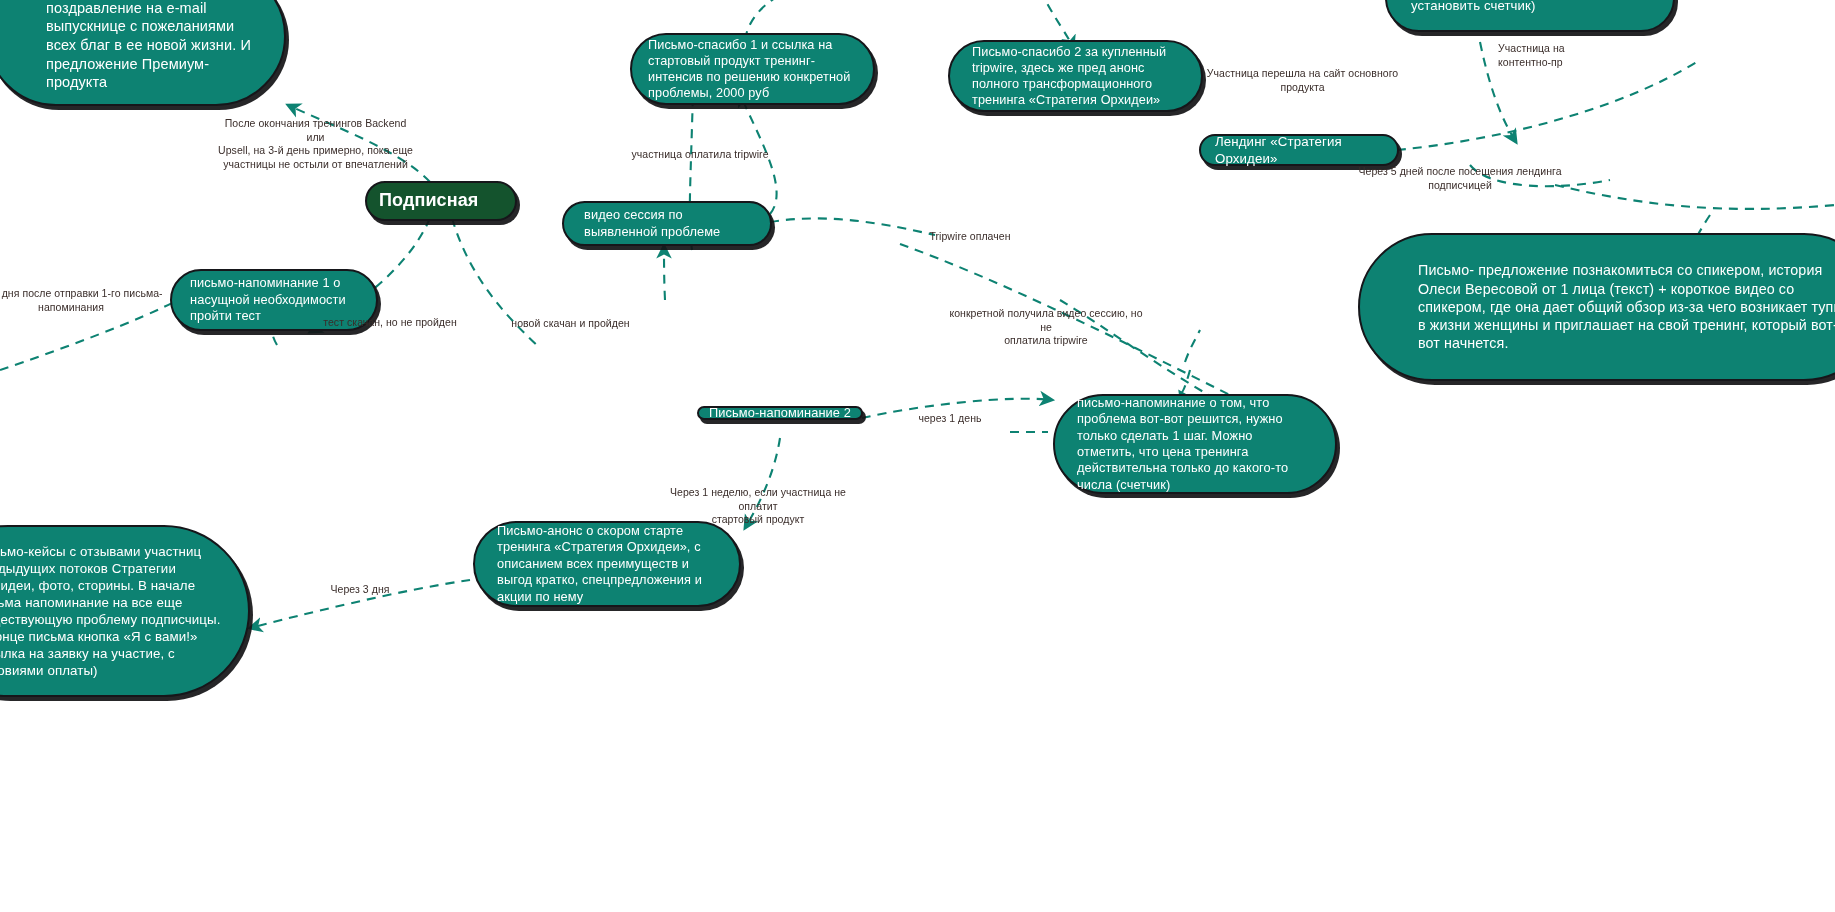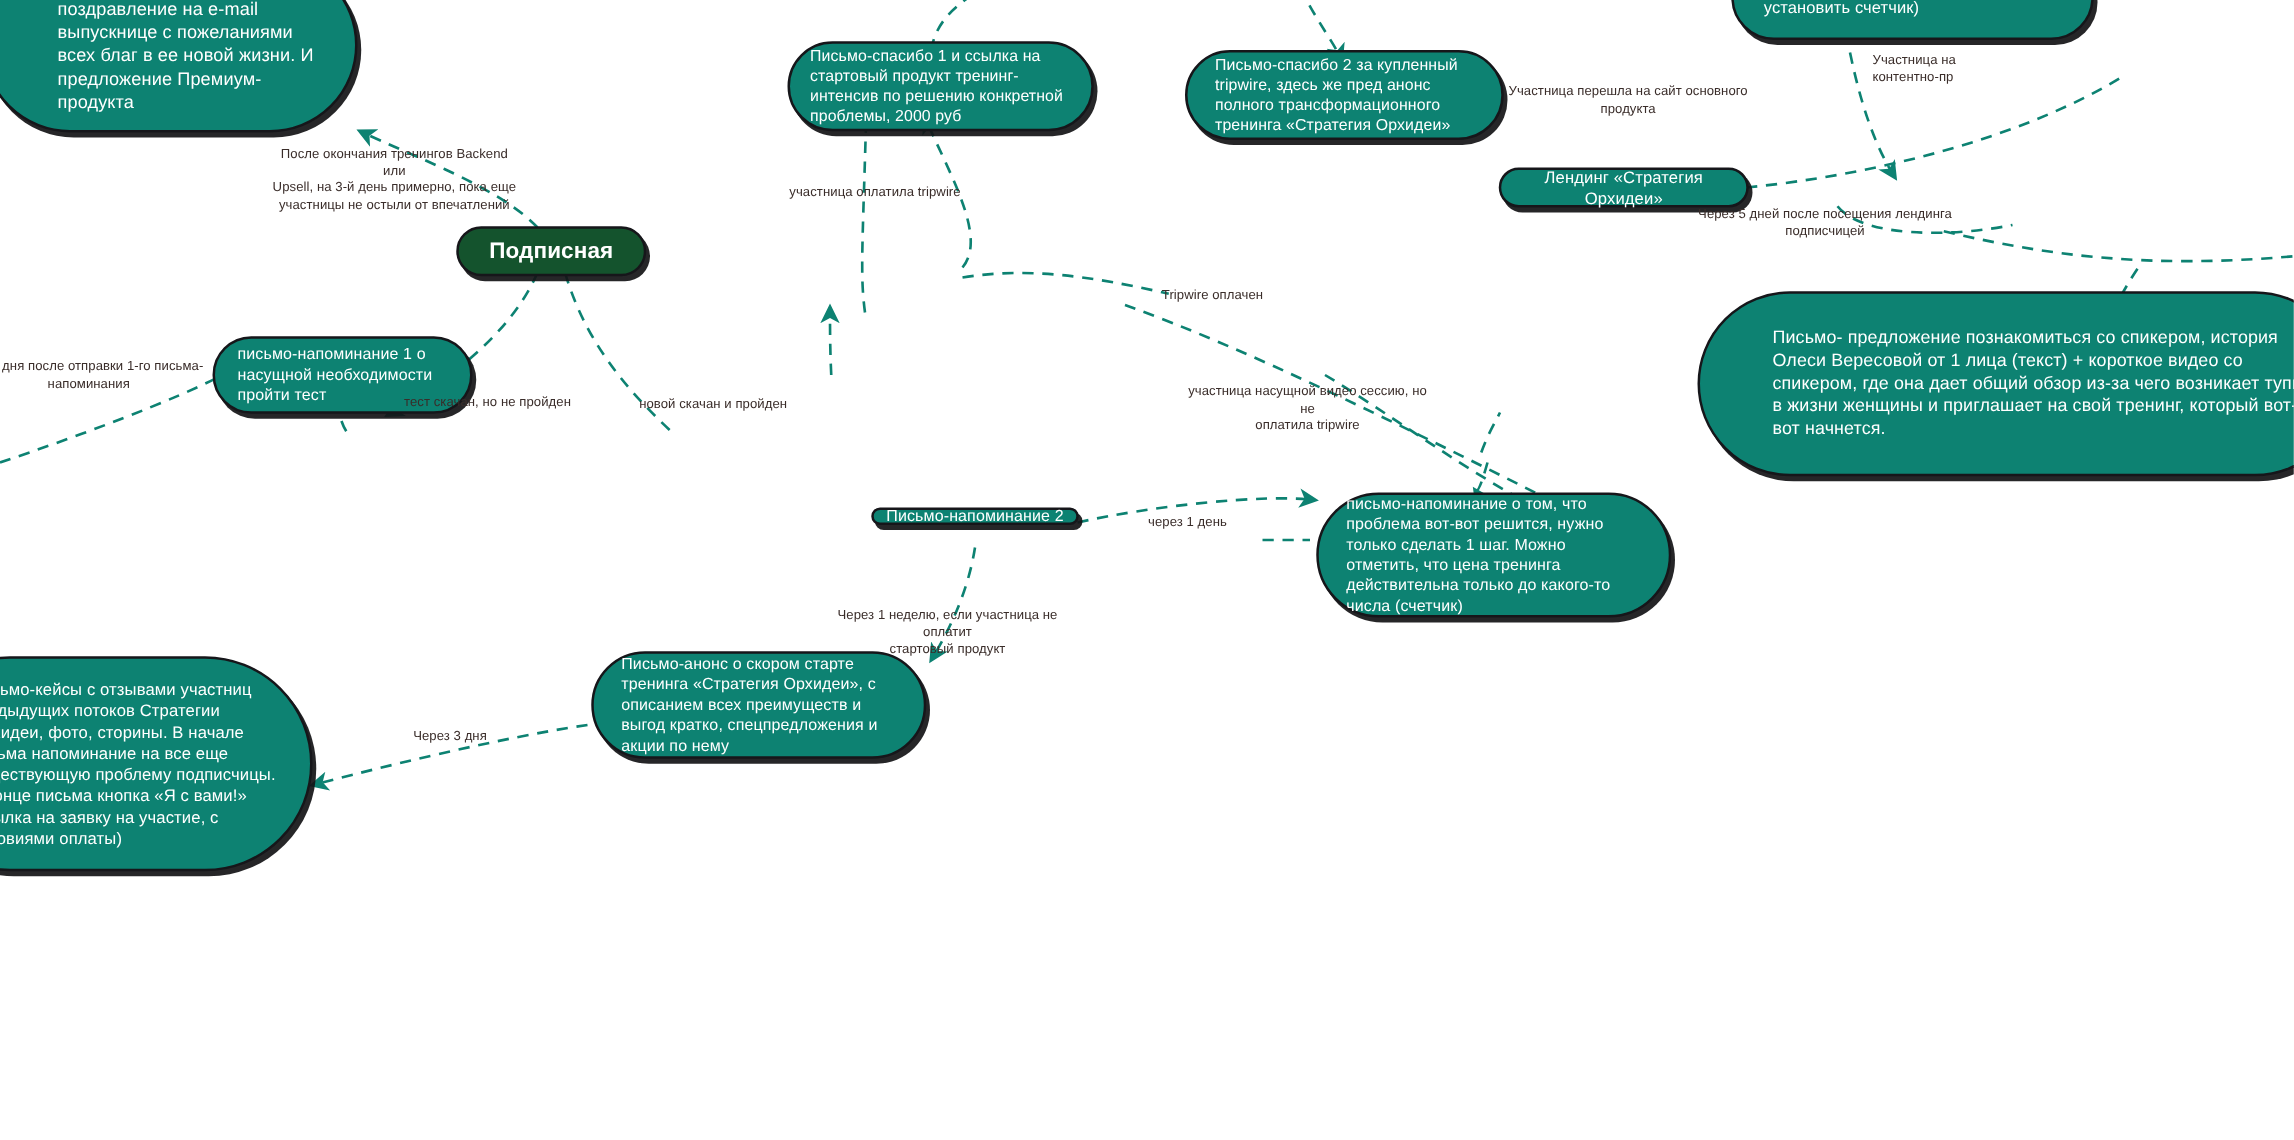--- a/index.html
+++ b/index.html
@@ -38,21 +38,21 @@
   .node .txt {
     width: 100%;
     line-height: 1.28;
     letter-spacing: 0.1px;
   }
   .node.teal { background: #0d8272; }
   .node.blue {
     background: #14532d;
     box-shadow: 3px 4px 0 rgba(20,20,22,0.92);
   }
-  .node.center-txt .txt { text-align: center; }
+  .node.center-txt .txt { text-align: left; }
   .node.pill { border-radius: 100px; }
 
   .edge-label {
     position: absolute;
     color: #3a2d2a;
     font-size: 10.5px;
     line-height: 1.3;
     text-align: center;
     z-index: 6;
     letter-spacing: 0.05px;
@@ -139,20 +139,23 @@
   </div>
 
   <div class="node teal pill center-txt" style="left:1199px; top:134px; width:200px; height:32px; padding:4px 14px; font-size:13.3px;">
     <div class="txt">Лендинг «Стратегия Орхидеи»</div>
   </div>
 
   <div class="node blue pill center-txt" style="left:365px; top:181px; width:152px; height:40px; padding:4px 12px; font-size:18px; font-weight:bold;">
     <div class="txt">Подписная</div>
   </div>
 
+  <div class="node teal pill" style="left:562px; top:201px; width:210px; height:45px; padding:6px 20px; font-size:12.8px;">
+    <div class="txt">видео сессия по выявленной проблеме</div>
+  </div>
 
   <div class="node teal pill" style="left:170px; top:269px; width:208px; height:62px; padding:16px 18px; font-size:12.8px;">
     <div class="txt">письмо-напоминание 1 о насущной необходимости пройти тест</div>
   </div>
 
   <div class="node teal pill center-txt" style="left:697px; top:406px; width:166px; height:14px; padding:3px 10px; font-size:12.8px;">
     <div class="txt">Письмо-напоминание 2</div>
   </div>
 
   <div class="node teal pill" style="left:1358px; top:233px; width:520px; height:148px; padding:10px 18px 10px 58px; font-size:14.3px;">
@@ -188,21 +191,21 @@
 
   <div class="edge-label" style="left:-24px; top:287px; width:190px;">ез 3 дня после отправки 1-го письма-
 напоминания</div>
 
   <div class="edge-label" style="left:905px; top:230px; width:130px;">Tripwire оплачен</div>
 
   <div class="edge-label" style="left:305px; top:316px; width:170px;">тест скачан, но не пройден</div>
 
   <div class="edge-label" style="left:498px; top:317px; width:145px;">новой скачан и пройден</div>
 
-  <div class="edge-label" style="left:948px; top:307px; width:196px;">участница насущной видео сессию, но не
+  <div class="edge-label" style="left:948px; top:307px; width:196px;">конкретной получила видео сессию, но не
 оплатила tripwire</div>
 
   <div class="edge-label" style="left:912px; top:412px; width:76px;">через 1 день</div>
 
   <div class="edge-label" style="left:650px; top:486px; width:216px;">Через 1 неделю, если участница не оплатит
 стартовый продукт</div>
 
   <div class="edge-label" style="left:320px; top:583px; width:80px;">Через 3 дня</div>
 
 </div>

